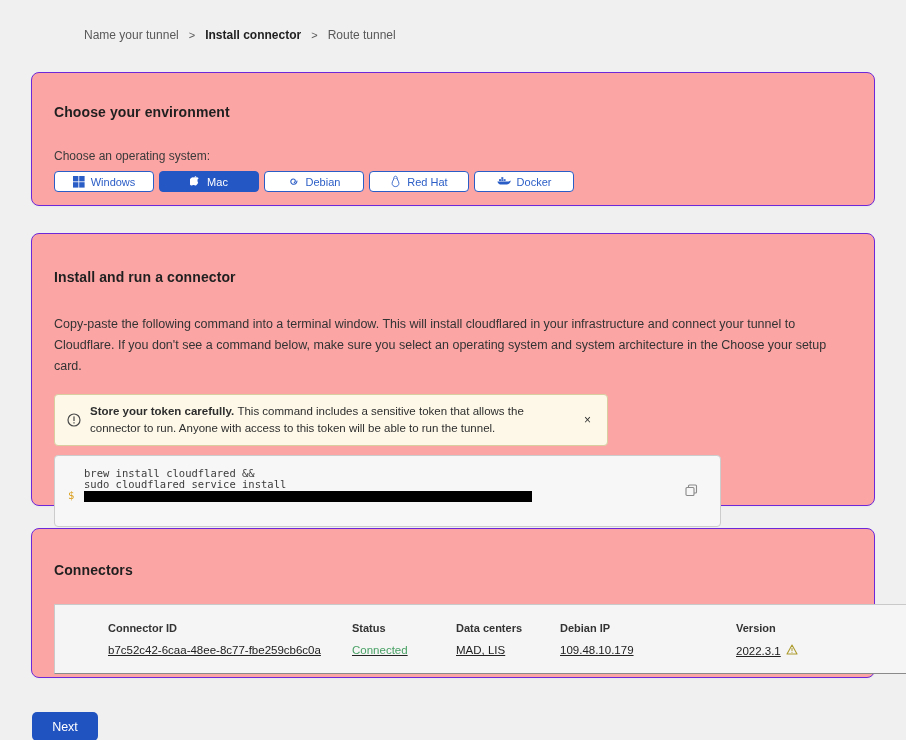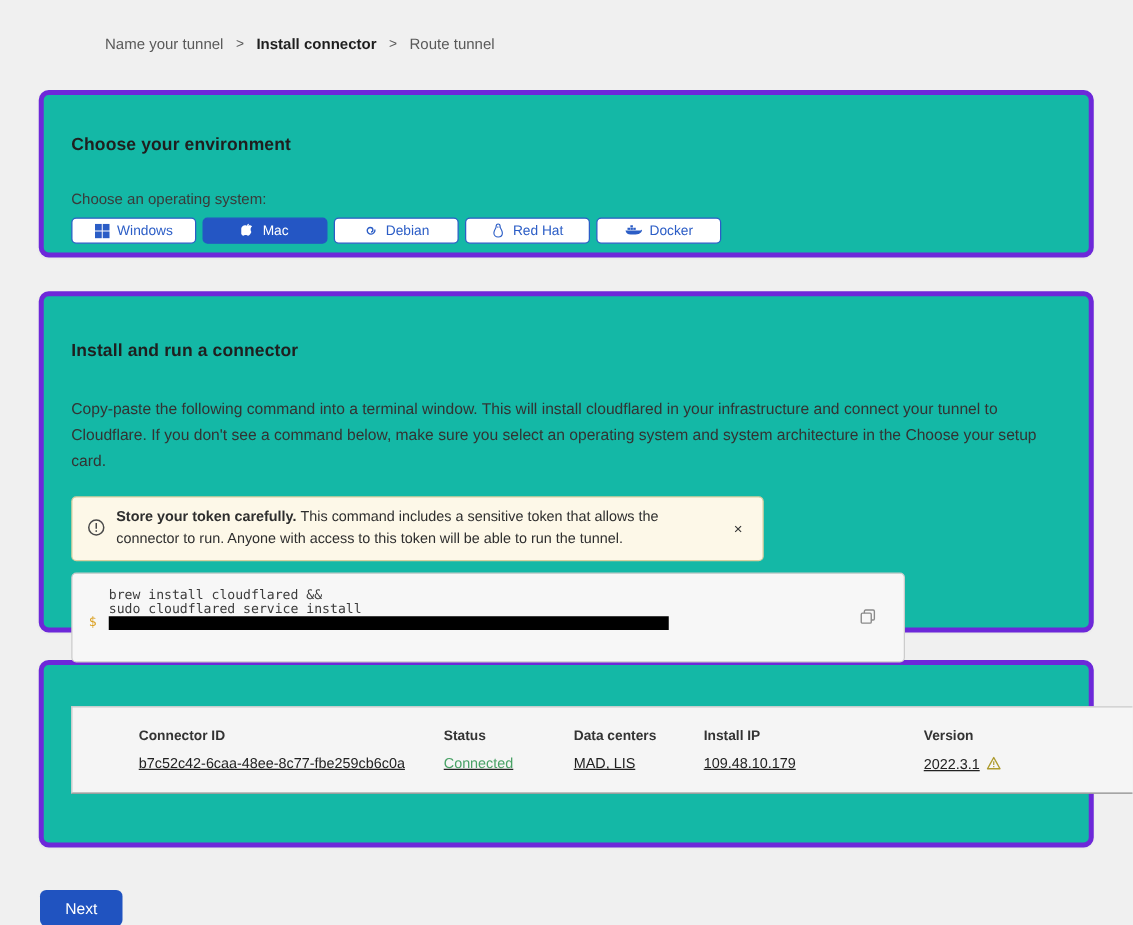--- a/index.html
+++ b/index.html
@@ -18,22 +18,22 @@
     display: flex;
     align-items: center;
     gap: 10px;
     margin-left: 48px;
   }
   .breadcrumb .crumb { cursor: default; }
   .breadcrumb .crumb.active { font-weight: bold; color: #1f1f1f; }
   .breadcrumb .sep { color: #595959; font-size: 11px; }
 
   .card {
-    background: #14b8a6;
-    border: 4px solid #6d28d9;
+    background: #fca5a5;
+    border: 1px solid #6d28d9;
     border-radius: 8px;
     margin: 0 31px;
     box-shadow: 0 1px 2px rgba(0,0,0,0.03);
   }
   .card h2 {
     font-size: 14px;
     font-weight: bold;
     color: #1f1f1f;
     letter-spacing: .1px;
   }
@@ -253,26 +253,27 @@
       <svg width="13" height="13" viewBox="0 0 13 13">
           <rect x="3.5" y="1" width="8" height="8" rx="1" fill="#f7f7f7" stroke="#8a8a8a" stroke-width="1.1"></rect>
           <rect x="1" y="3.5" width="8" height="8" rx="1" fill="#f7f7f7" stroke="#8a8a8a" stroke-width="1.1"></rect>
         </svg>
     </button>
   </div>
 </section>
 
 
 <section class="card card-connectors">
+  <h2>Connectors</h2>
   <div class="connectors-table">
     <div class="tbl-row header">
       <div class="col-id">Connector ID</div>
       <div class="col-status">Status</div>
       <div class="col-dc">Data centers</div>
-      <div class="col-ip">Install IP</div>
+      <div class="col-ip">Debian IP</div>
       <div class="col-version">Version</div>
     </div>
     <div class="tbl-row values">
       <div class="col-id">b7c52c42-6caa-48ee-8c77-fbe259cb6c0a</div>
       <div class="col-status status-connected">Connected</div>
       <div class="col-dc">MAD, LIS</div>
       <div class="col-ip">109.48.10.179</div>
       <div class="col-version">
         <span>2022.3.1</span>
         <span>

